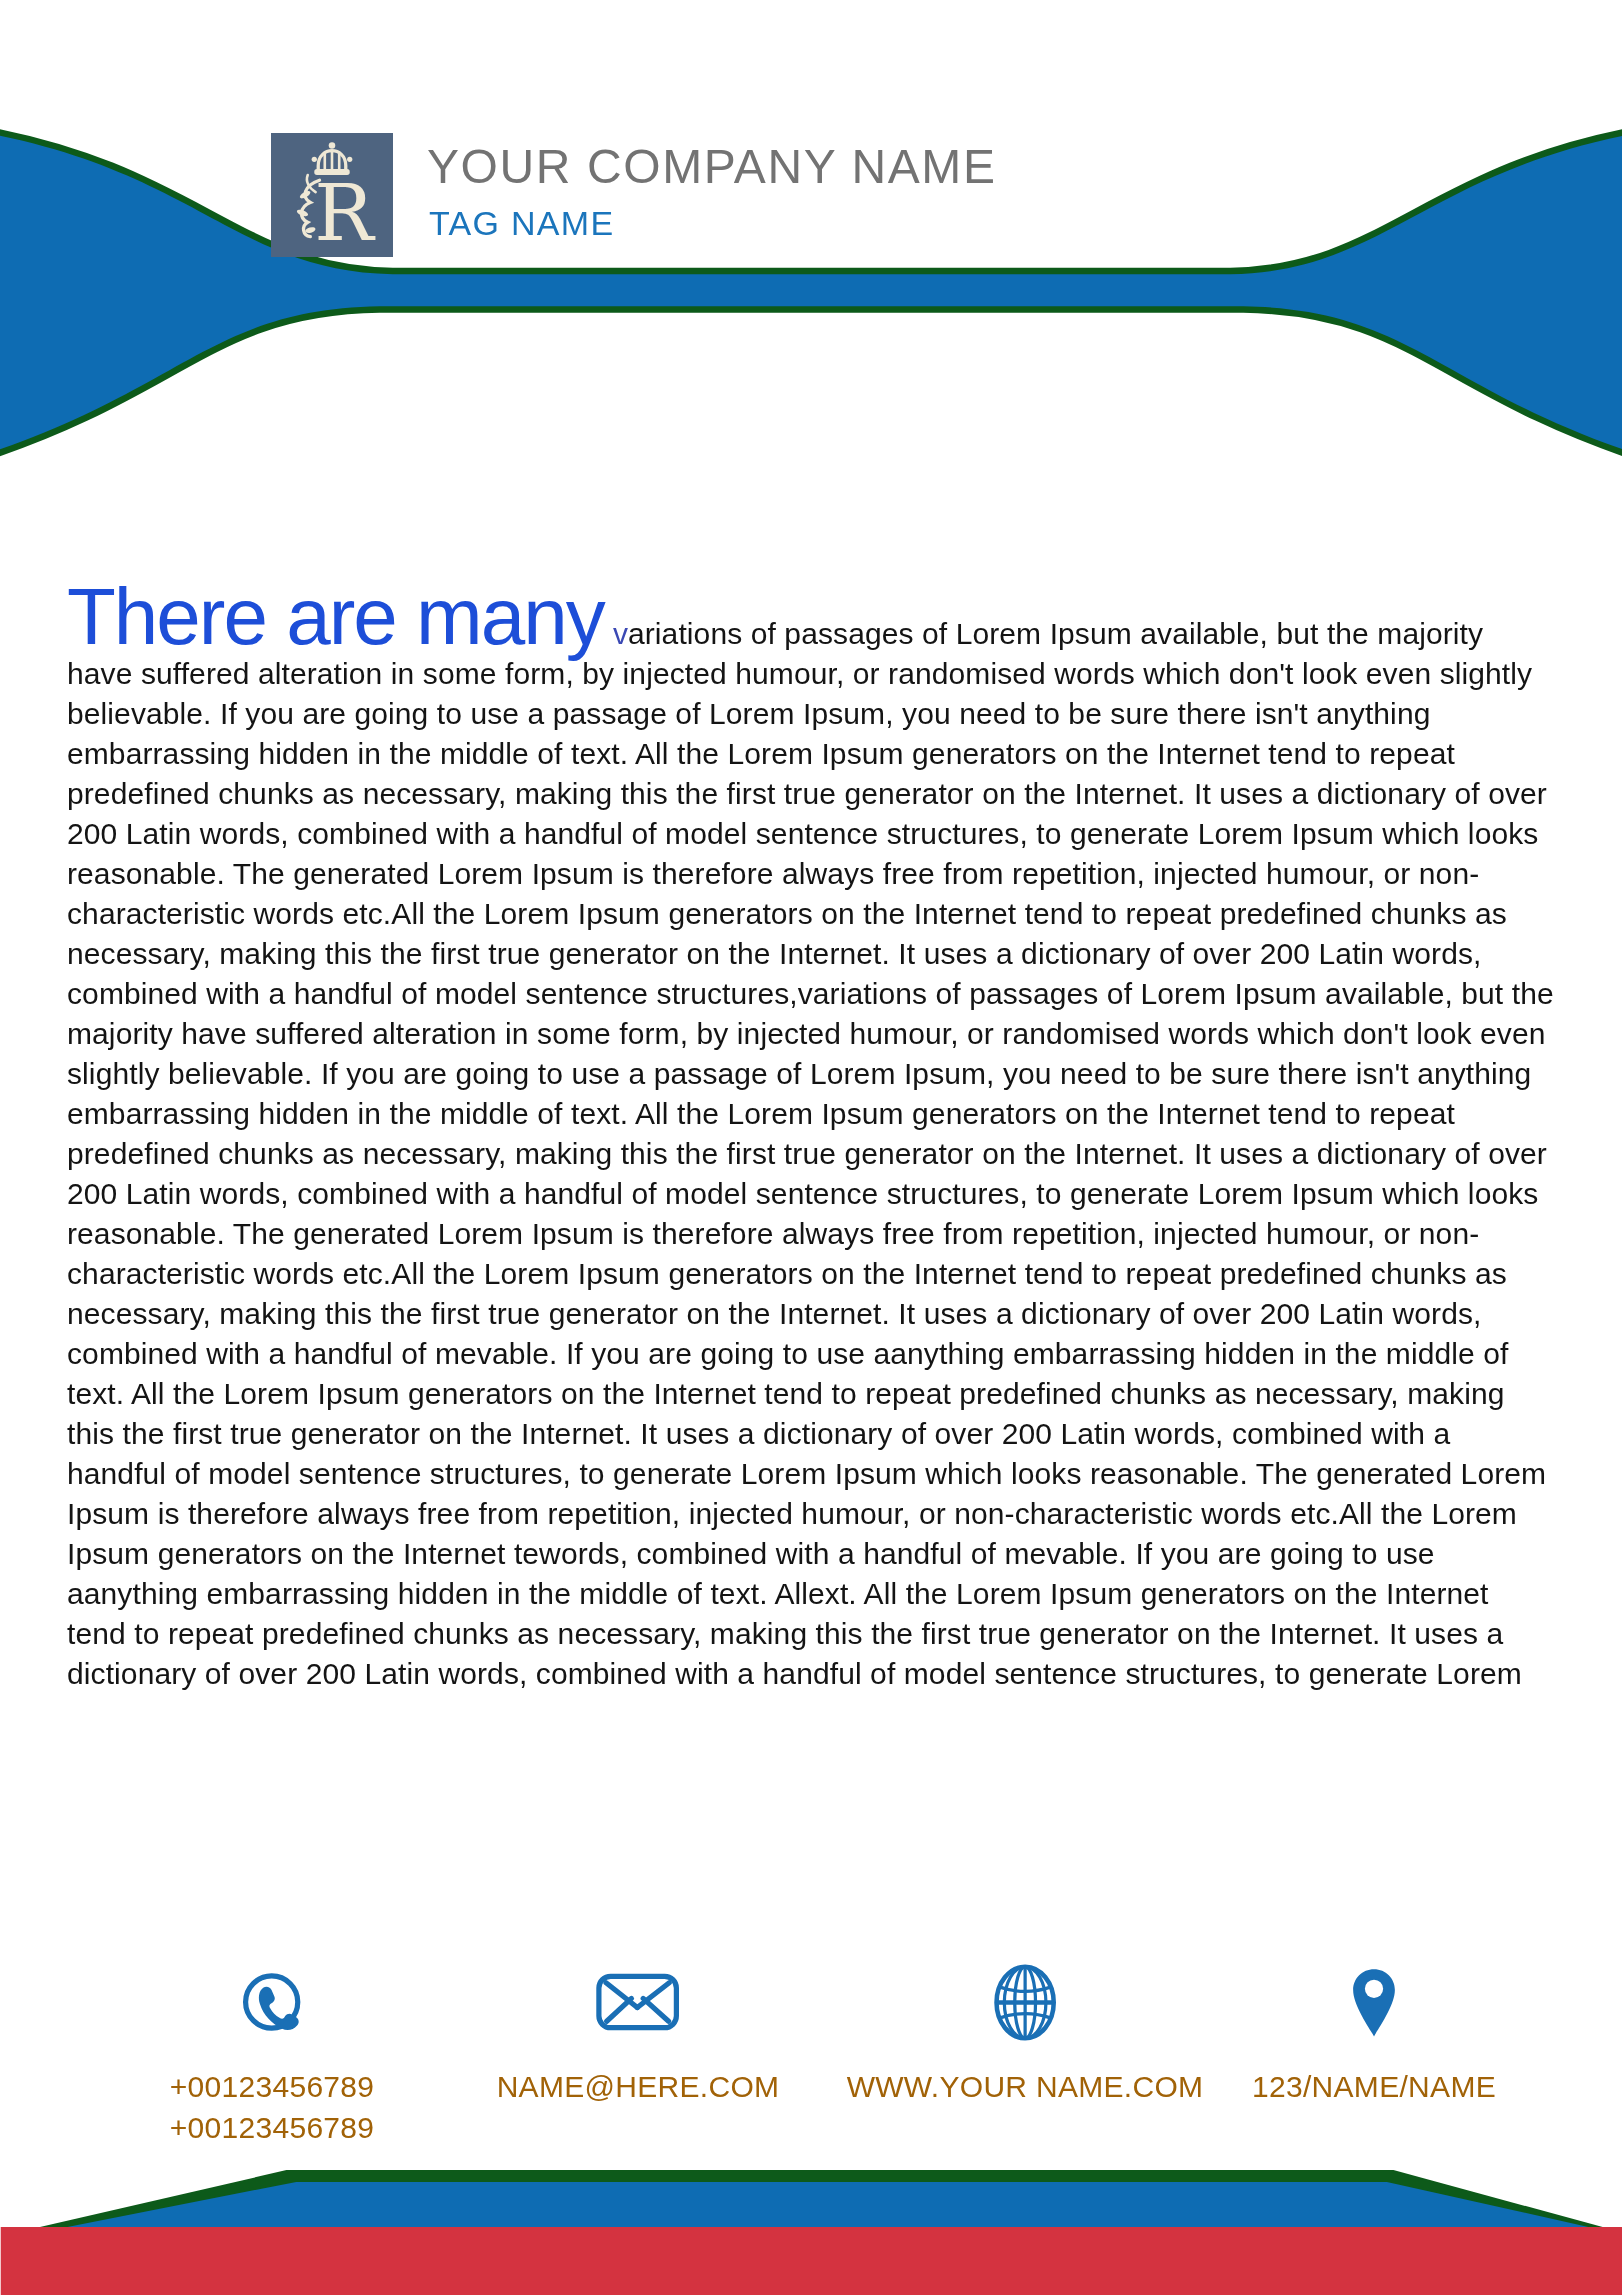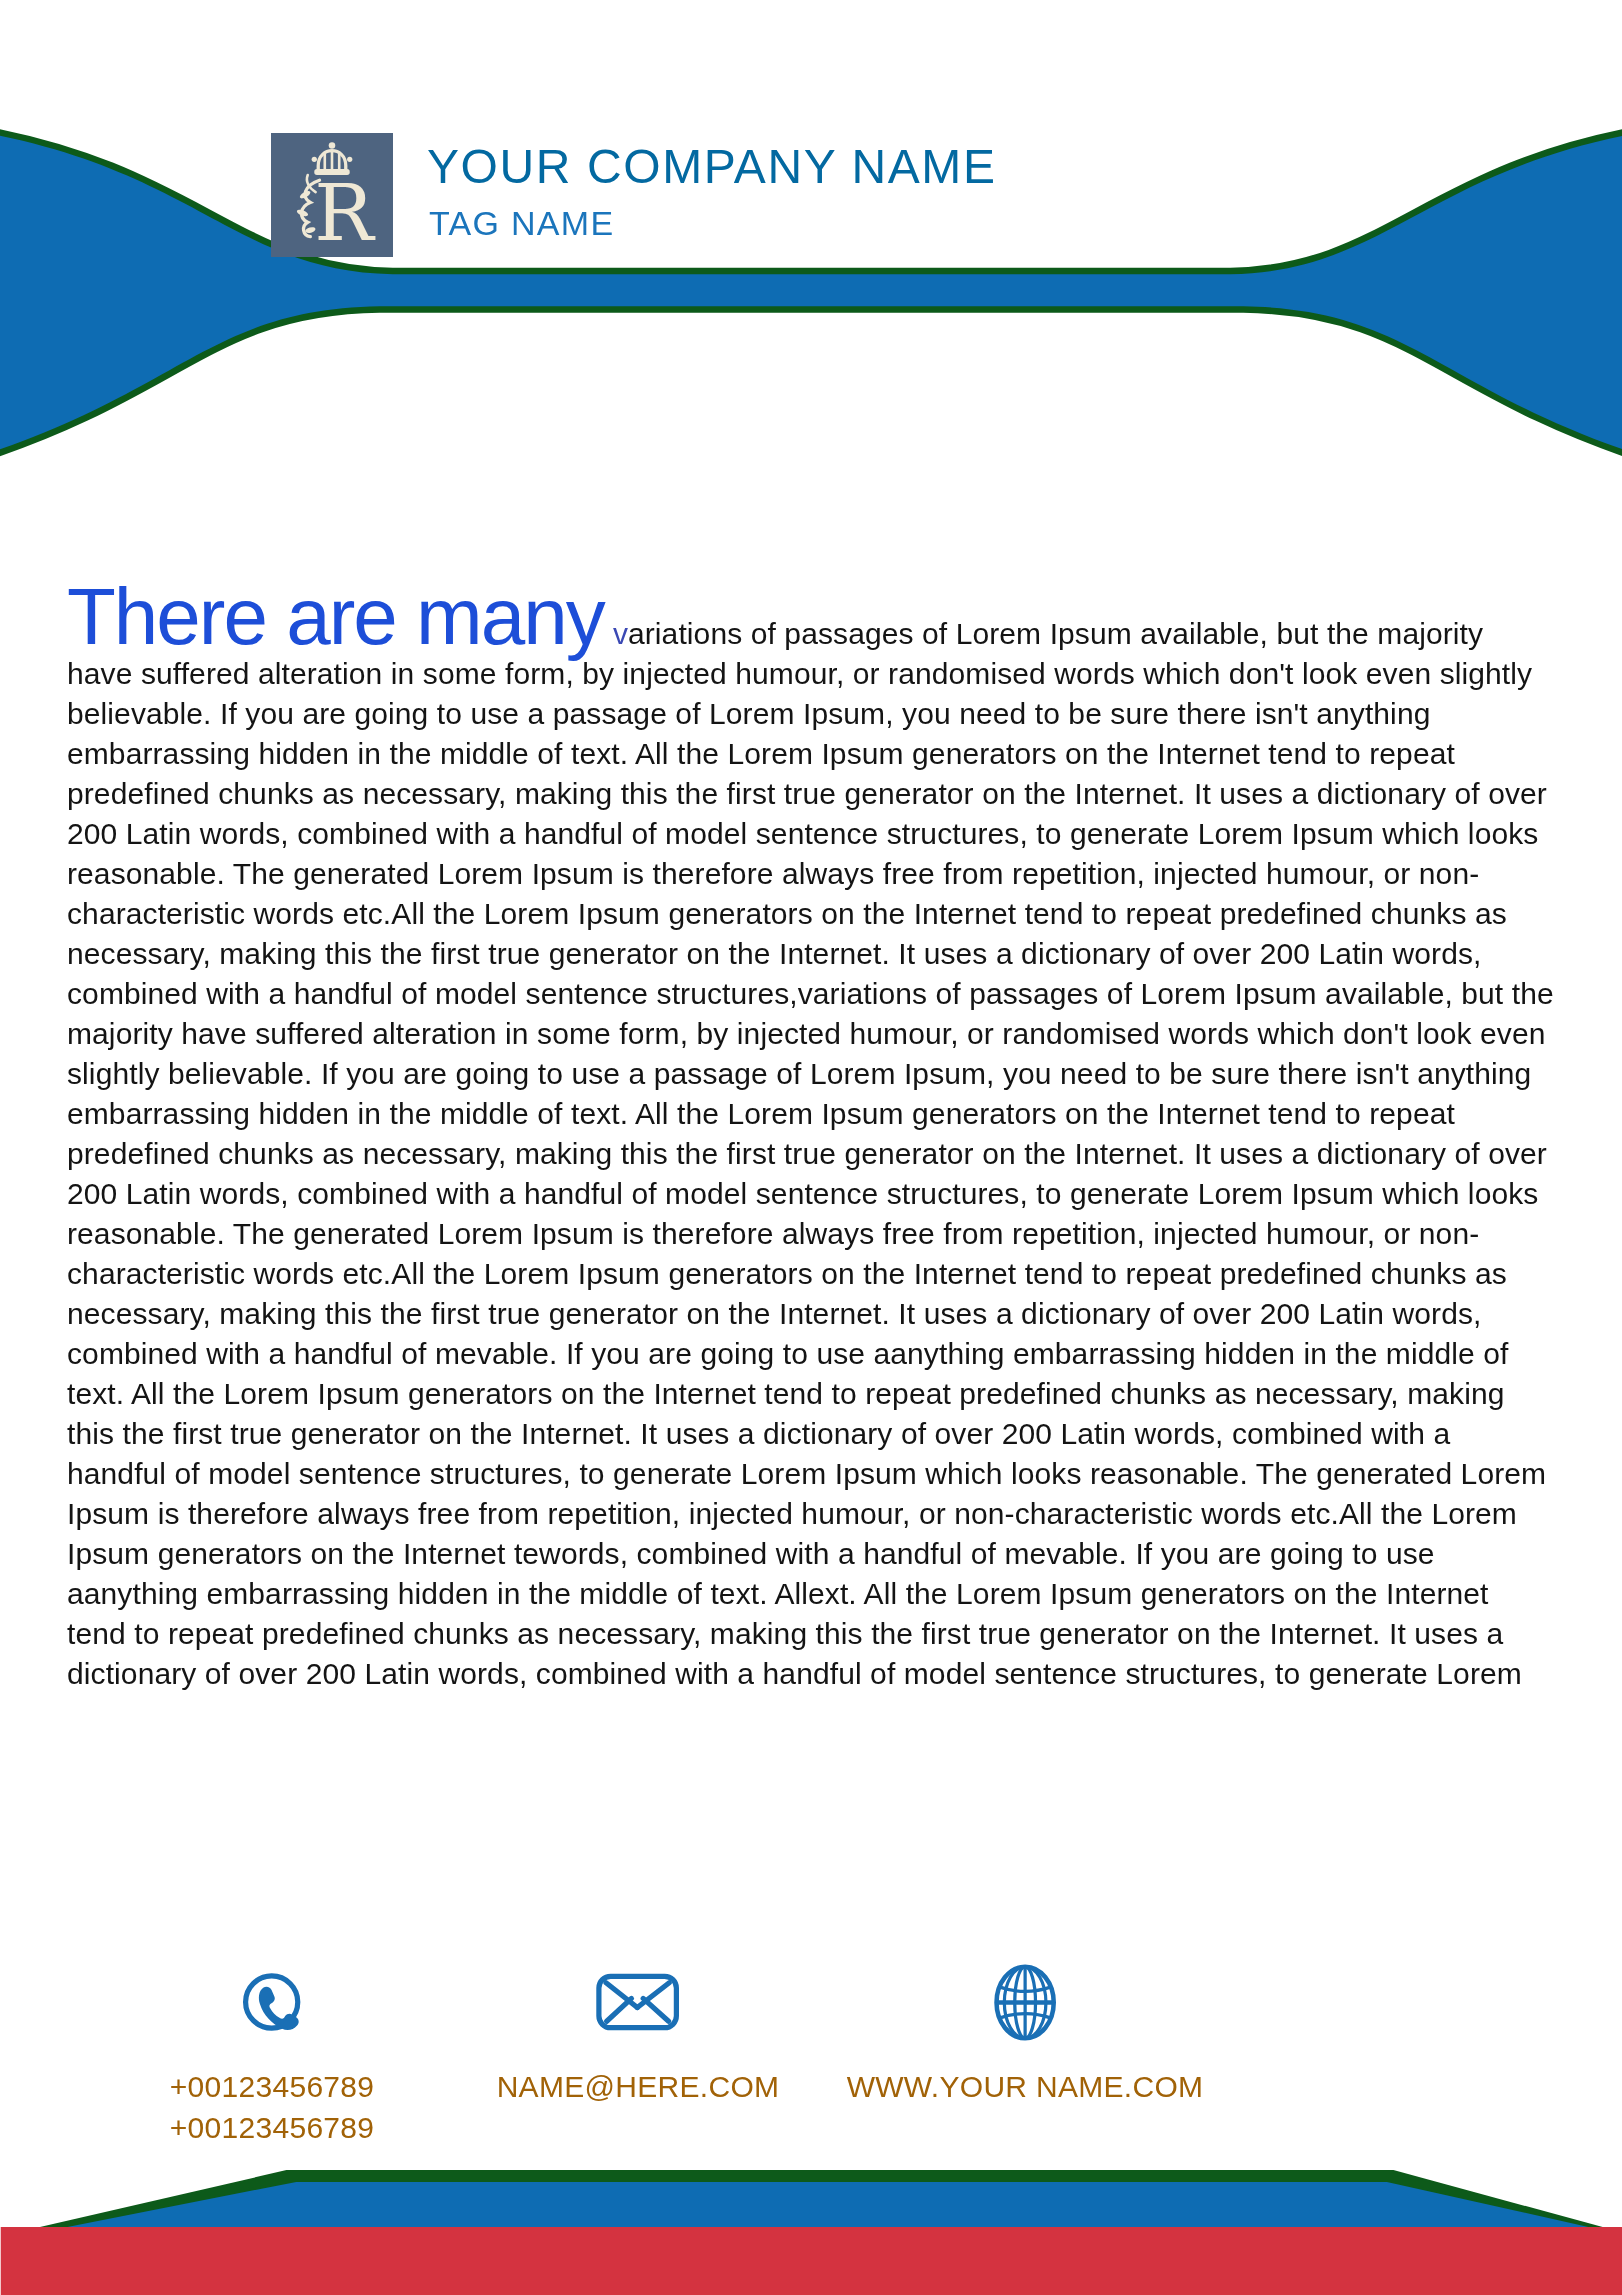--- a/index.html
+++ b/index.html
@@ -8,21 +8,21 @@
     font-family:"Liberation Sans",sans-serif;
   }
   
   .header-wave{position:absolute;left:0;top:0;}
   .logo-box{
     position:absolute;left:271px;top:133px;width:122px;height:124px;
     background:#4e6480;
   }
   .company-name{
     position:absolute;left:427px;top:139px;
-    font-size:48px;letter-spacing:1.6px;color:#0369a1;white-space:nowrap;
+    font-size:48px;letter-spacing:1.6px;color:#737373;white-space:nowrap;
   }
   .tagline{
     position:absolute;left:429px;top:204px;
     font-size:34px;letter-spacing:1.3px;color:#1b75bc;white-space:nowrap;
   }
   
   .body-text{
     position:absolute;left:67px;top:597px;width:1487px;
     font-size:30px;line-height:40px;letter-spacing:0.1px;color:#141414;
     text-align:left;
@@ -117,20 +117,29 @@
         <ellipse cx="50" cy="60" rx="16" ry="55" fill="none" stroke="#1a6fb5" stroke-width="5"></ellipse>
         <line x1="50" y1="5" x2="50" y2="115" stroke="#1a6fb5" stroke-width="5"></line>
         <line x1="6" y1="60" x2="94" y2="60" stroke="#1a6fb5" stroke-width="7"></line>
         <path d="M10 36 Q50 50 90 36" fill="none" stroke="#1a6fb5" stroke-width="5"></path>
         <path d="M10 84 Q50 70 90 84" fill="none" stroke="#1a6fb5" stroke-width="5"></path>
       </svg>
     </div>
     <div class="contact-label">WWW.YOUR NAME.COM</div>
   </div>
 
+  <div class="contact" style="left:1374px;">
+    <div class="icon-box">
+      <svg width="50" height="73" viewBox="0 0 76 112">
+        <path d="M38 108 C30 94 6 60 6 37 C6 19 20 5 38 5 C56 5 70 19 70 37 C70 60 46 94 38 108 Z" fill="#1a6fb5"></path>
+        <circle cx="38" cy="35" r="14" fill="#ffffff"></circle>
+      </svg>
+    </div>
+    <div class="contact-label">123/NAME/NAME</div>
+  </div>
 
   <svg class="bottom-deco" width="1623" height="136" viewBox="0 0 2480 208">
     <polygon points="60,104 437,17 2130,17 2450,104" fill="#0d5a1a"></polygon>
     <polygon points="102,104 452,35 2120,35 2428,104" fill="#0e6cb3"></polygon>
     <rect x="0" y="104" width="2480" height="104" fill="#d43340"></rect>
   </svg>
 
 </div>
 
 

